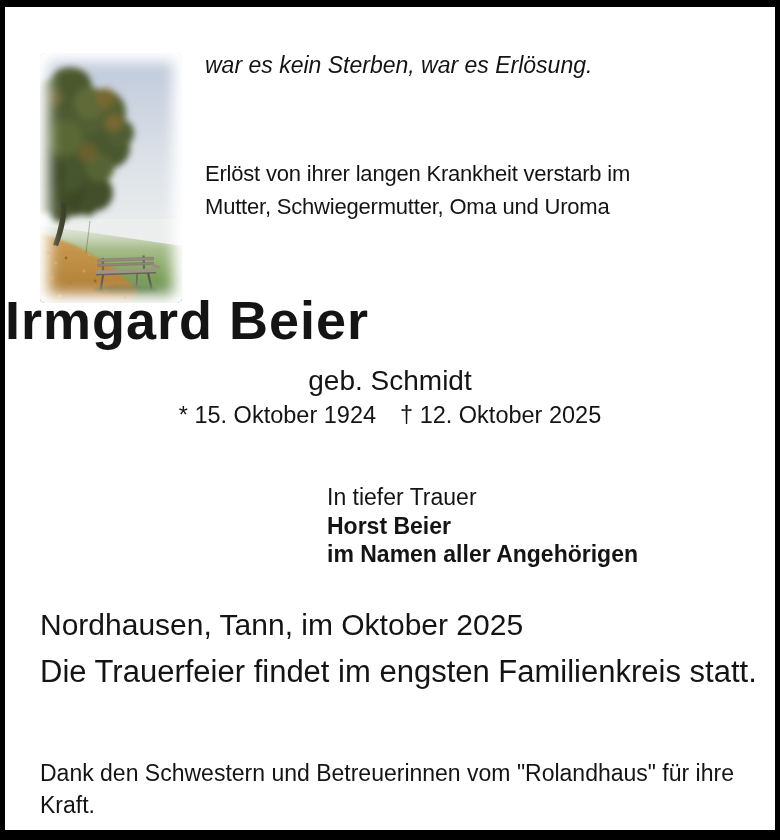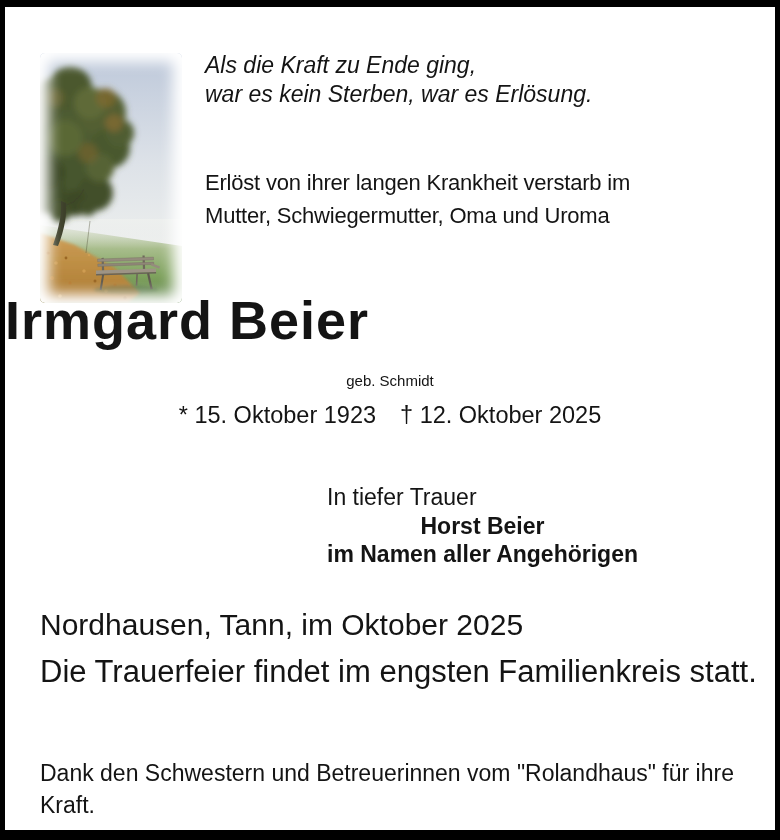--- a/index.html
+++ b/index.html
@@ -19,30 +19,30 @@
   
   .photo { left:35px; top:46px; width:142px; height:250px; position:absolute; }
   .photo svg { display:block; width:142px; height:250px; border-radius:5px; }
   .photo .vignette {
     position:absolute; inset:0; border-radius:5px;
     box-shadow: inset 0 0 14px 9px #ffffff;
     pointer-events:none;
   }
 
   .quote   { left:200px; top:44px;  font-size:23px; line-height:29px; font-style:italic; font-weight:500; }
-  .intro   { left:200px; top:150px; font-size:22px; line-height:33px; letter-spacing:-0.2px;margin-top:9px; }
+  .intro   { left:200px; top:150px; font-size:22px; line-height:33px; letter-spacing:-0.2px; }
 
   .name    { left:0; right:0; top:282px; text-align:left;
              font-size:54px; line-height:62px; font-weight:700; letter-spacing:1px; margin:0; }
-  .maiden  { left:0; right:0; top:360px; text-align:center; font-size:15px; line-height:27px; }
+  .maiden  { left:0; right:0; top:360px; text-align:center; font-size:28px; line-height:27px; }
   .dates   { left:0; right:0; top:394px; text-align:center; font-size:23.5px; line-height:28px; }
   .dates .gap { display:inline-block; width:24px; }
 
   .mourning{ left:322px; top:476px; font-size:23px; line-height:28.5px; }
-  .bold    { font-weight:700;text-align:center; }
+  .bold    { font-weight:700; }
 
   .place   { left:35px; top:604px; font-size:30px; line-height:27px; }
   .funeral { left:35px; top:651px; font-size:31px; line-height:27px; }
   .thanks  { left:35px; top:718px; font-size:23px; line-height:32px;margin-top:32px; }
 </style>
 </head>
 <body>
 
 <div class="page">
 
@@ -145,34 +145,33 @@
         <rect x="112" y="211" width="9" height="2.4" fill="#958c7d" transform="rotate(24 112 211)"></rect>
         <path d="M63,221 L60,236" stroke="#5f5a4f" stroke-width="2"></path>
         <path d="M108,221 L111,237" stroke="#5f5a4f" stroke-width="2.2"></path>
         <path d="M97,221 L96,233" stroke="#6e685b" stroke-width="1.6"></path>
       </g>
     </svg>
     <div class="vignette"></div>
   </div>
 
   <div class="abs quote">
-    <div>Als die Kraft zu Ende ging,</div>
     <div>war es kein Sterben, war es Erlösung.</div>
   </div>
 
   <div class="abs intro">
     <div>Erlöst von ihrer langen Krankheit verstarb im</div>
     <div>Mutter, Schwiegermutter, Oma und Uroma</div>
   </div>
 
   <h1 class="abs name">Irmgard Beier</h1>
   <div class="abs maiden">geb. Schmidt</div>
 
   <div class="abs dates">
-    <span>* 15. Oktober 1923</span><span class="gap"></span><span>† 12. Oktober 2025</span>
+    <span>* 15. Oktober 1924</span><span class="gap"></span><span>† 12. Oktober 2025</span>
   </div>
 
   <div class="abs mourning">
     <div>In tiefer Trauer</div>
     <div class="bold">Horst Beier</div>
     <div class="bold">im Namen aller Angehörigen</div>
   </div>
 
   <div class="abs place">Nordhausen, Tann, im Oktober 2025</div>
   <div class="abs funeral">Die Trauerfeier findet im engsten Familienkreis statt.</div>

